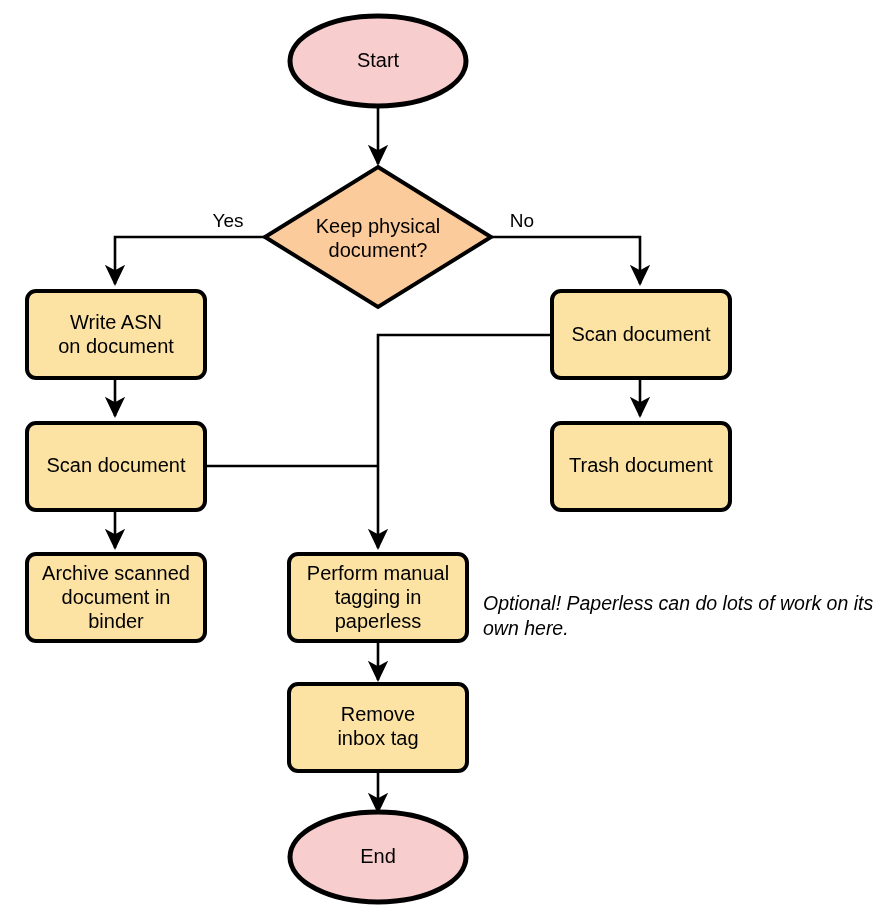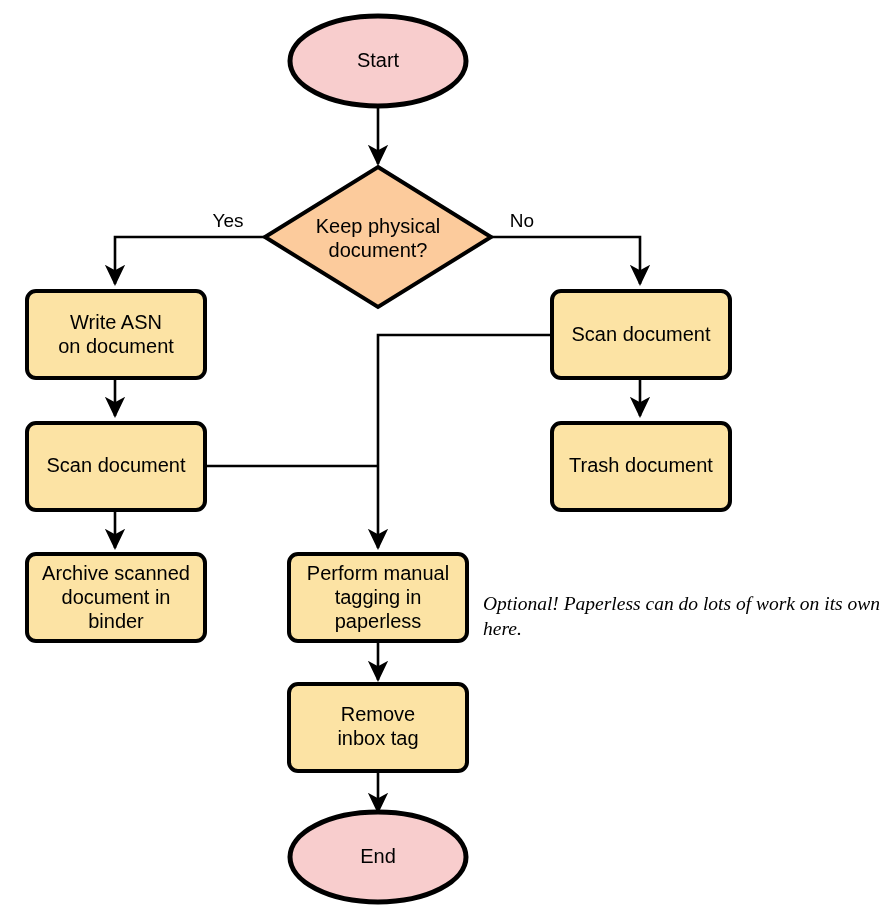--- a/index.html
+++ b/index.html
@@ -54,21 +54,21 @@
   }
   .branch-label {
     font-family: "Liberation Sans", sans-serif;
     font-size: 19px;
     fill: #000000;
     text-anchor: middle;
     dominant-baseline: middle;
   }
   .annotation-text {
     position: absolute;
-    font-family: Liberation Serif, serif;
+    font-family: Liberation Sans, sans-serif;
     font-style: italic;
     font-size: 19.5px;
     line-height: 25px;
     color: #000000;
     width: 404px;
   }
 </style>
 </head>
 <body>
 

